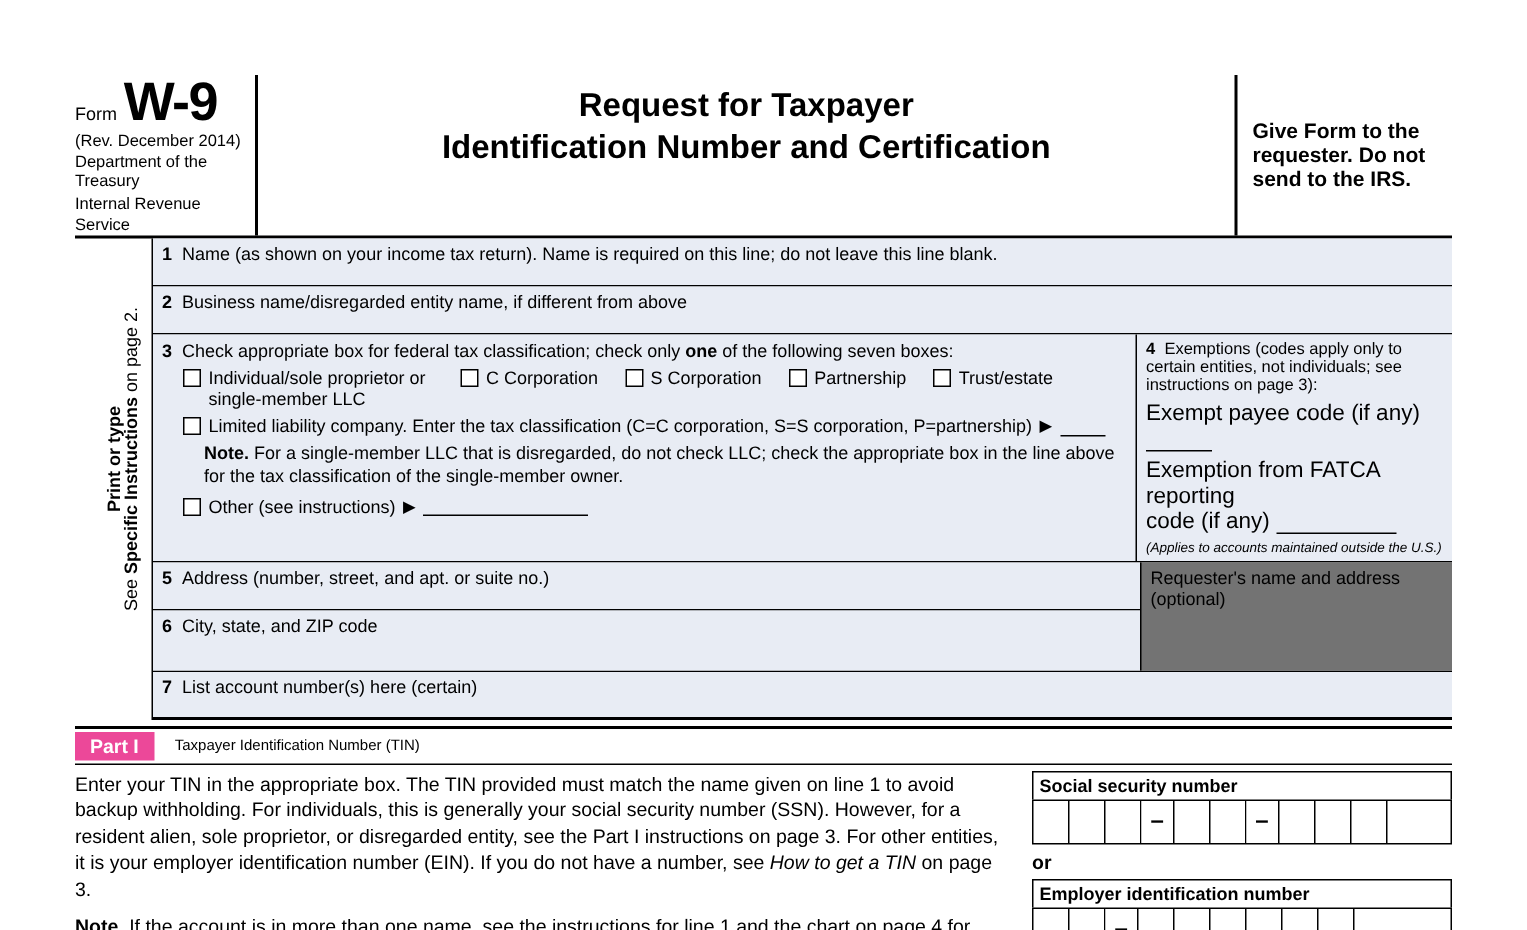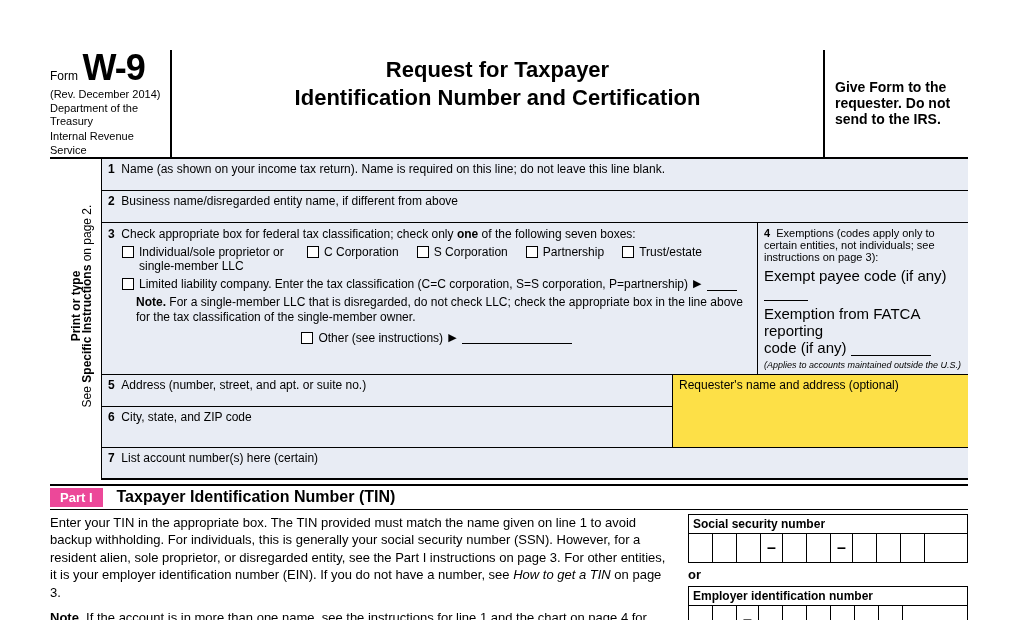--- a/index.html
+++ b/index.html
@@ -24,30 +24,30 @@
     .box3 { display: flex; border-bottom: 1px solid #000; }
     .box3-left { flex: 1; padding: 4px 6px; font-size: 12px; background: #e8ecf4; border-right: 1px solid #000; }
     .box3-right { width: 210px; padding: 4px 6px; font-size: 11px; background: #e8ecf4; }
     .chk-row { display: flex; flex-wrap: wrap; gap: 4px 18px; margin: 4px 0 4px 14px; align-items: flex-start; }
     .chk { display: inline-flex; align-items: flex-start; gap: 5px; font-size: 12px; }
     .chk .sq { width: 12px; height: 12px; border: 1px solid #000; background: #fff; flex-shrink: 0; margin-top: 1px; }
     .llc-line { margin: 4px 0 0 14px; font-size: 12px; display: flex; align-items: center; gap: 5px; }
     .llc-line .underline { border-bottom: 1px solid #000; width: 30px; height: 14px; }
     .tri { font-size: 11px; }
     .note3 { margin: 4px 0 0 28px; font-size: 12px; line-height: 1.25; }
-    .other-line { margin: 6px 0 2px 14px; font-size: 12px; display: flex; align-items: center; gap: 5px; justify-content: center; }
+    .other-line { margin: 6px 0 2px 14px; font-size: 12px; display: flex; align-items: center; gap: 5px; }
     .ex-line { margin-top: 4px; font-size: 15px; }
     .ex-underline { border-bottom: 1px solid #000; display: inline-block; width: 44px; height: 12px; vertical-align: bottom; }
     .applies { font-size: 9px; font-style: italic; margin-top: 4px; }
     .addr-row { display: flex; border-bottom: 1px solid #000; }
     .addr-left { flex: 1; }
-    .addr-right { width: 296px; border-left: 1px solid #000; padding: 3px 6px; font-size: 12px; background: #fde047; }
+    .addr-right { width: 208px; border-left: 1px solid #000; padding: 3px 6px; font-size: 12px; background: #737373; }
     .part-row { border-top: 2px solid #000; border-bottom: 1px solid #000; padding: 2px 0; margin-top: 4px; display: flex; align-items: center; gap: 14px; }
     .part-badge { background: #ec4899; color: #fff; font-weight: 700; font-size: 13px; padding: 2px 10px; }
-    .part-title { font-weight: 700; font-size: 16px; }
+    .part-title { font-weight: 400; font-size: 10px; }
     .tin-row { display: flex; gap: 16px; margin-top: 4px; }
     .tin-text { flex: 1; font-size: 13px; line-height: 1.35; }
     .tin-text p { margin-bottom: 8px; }
     .tin-boxes { width: 280px; }
     .ssn-label { font-weight: 700; font-size: 12px; border: 1px solid #000; border-bottom: none; padding: 2px 4px; }
     .digit-row { display: flex; align-items: center; border: 1px solid #000; height: 30px; }
     .digit { width: 24px; height: 100%; border-right: 1px solid #000; }
     .dash { padding: 0 6px; font-weight: 700; font-size: 16px; border-right: 1px solid #000; height: 100%; display: flex; align-items: center; background: #fff; }
     .or { font-weight: 700; font-size: 13px; margin: 4px 0; }
     .ein-row { display: flex; align-items: center; border: 1px solid #000; height: 30px; }

